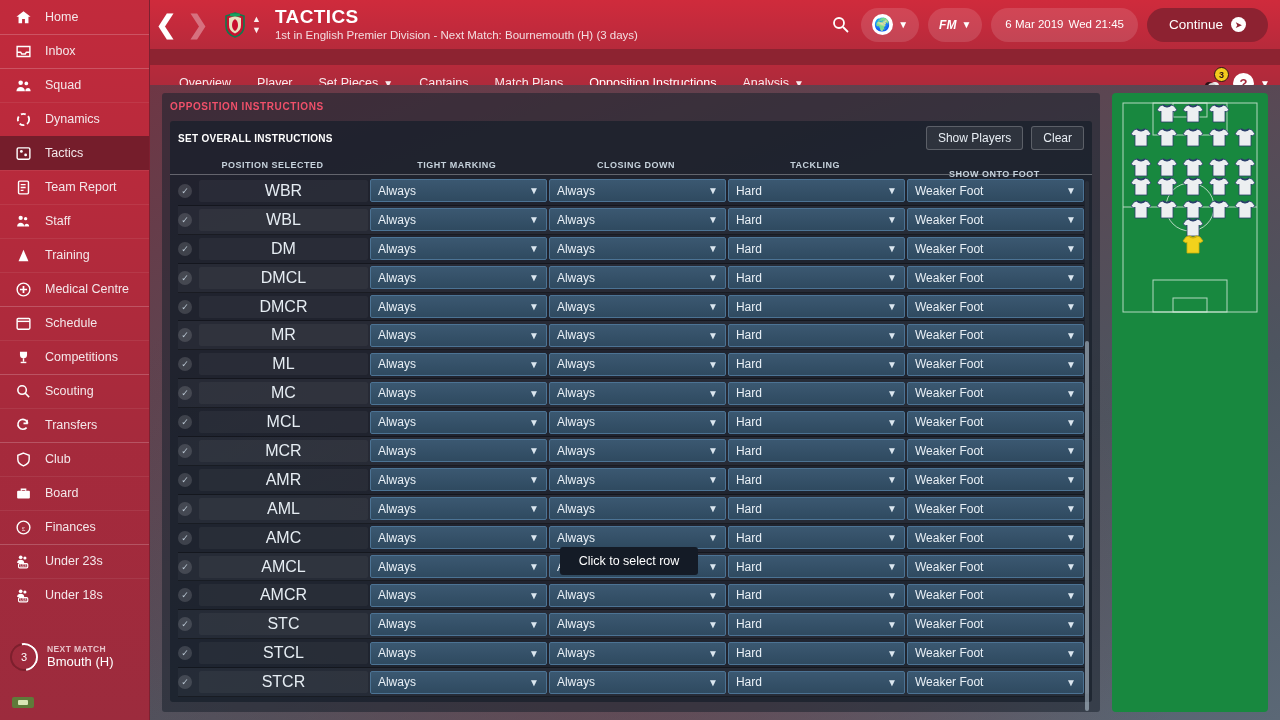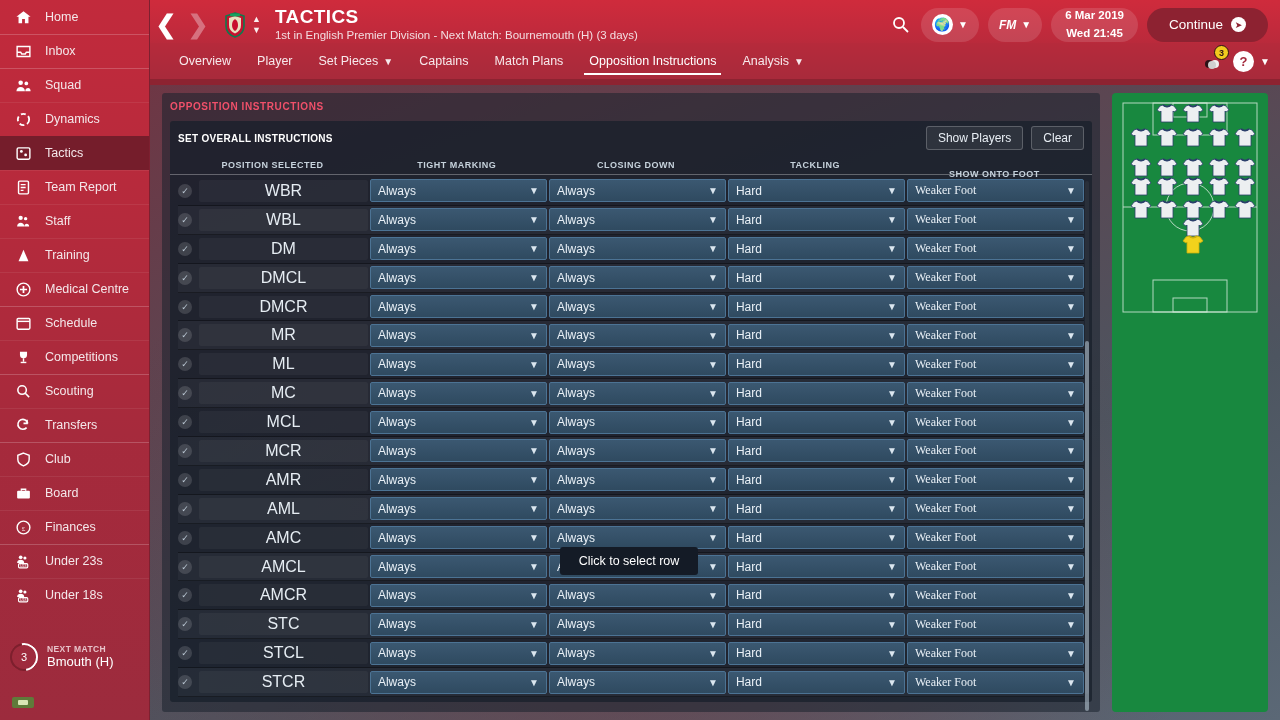--- a/index.html
+++ b/index.html
@@ -76,36 +76,36 @@
   .title-wrap { line-height:1.15; }
   .title-main { font-size:19px; font-weight:bold; color:#fff; letter-spacing:.4px; }
   .title-sub { font-size:11.5px; color:#f3dde1; margin-top:1px; }
 
   .hdr-right { margin-left:auto; display:flex; align-items:center; padding-right:12px; gap:9px;}
   .pill {
     background:rgba(255,255,255,0.13); border-radius:17px; height:34px;
     display:flex; align-items:center; justify-content:center; color:#fff;
     padding:0 11px; font-size:12px; gap:5px;
   }
-  .pill.date { flex-direction:column; line-height:1.15; padding:0 14px; font-size:11.5px; font-weight:bold;}
+  .pill.date { flex-direction:row; line-height:1.15; padding:0 14px; font-size:11.5px; font-weight:normal;}
   .pill.cont { background:#8d2231; padding:0 22px; font-size:13.5px; gap:8px; }
   .globe {
     width:21px;height:21px;border-radius:50%;background:#fff;color:#c42b3c;
     display:flex;align-items:center;justify-content:center;font-size:13px;
   }
   .srch { color:#fff; font-size:17px; margin-right:3px; }
   .chev { font-size:10px; }
   .circ-arrow{
     width:15px;height:15px;border-radius:50%;background:#fff;color:#8d2231;
     display:flex;align-items:center;justify-content:center;font-size:9px;
   }
 
   
   .tabbar {
-    position:absolute; left:150px; top:43px; width:1130px; height:36px;
+    position:absolute; left:150px; top:65px; width:1130px; height:36px;
     background:linear-gradient(180deg,#b62a3b 0%, #a82a3b 100%);
     display:flex; align-items:center; padding-left:16px;
   }
   .tab {
     color:#f7e9ec; font-size:12.5px; padding:0 13px; height:36px;
     display:flex; align-items:center; gap:5px; position:relative; white-space:nowrap;
   }
   .tab.sel { color:#ffffff; }
   .tab.sel::after{
     content:""; position:absolute; left:8px; right:8px; bottom:4px; height:2px; background:#fff;
@@ -187,21 +187,21 @@
     border-radius:2px; color:#e6edf3; font-size:16px;
     display:flex; align-items:center; justify-content:center;
   }
   .dd {
     height:23px; background:linear-gradient(180deg,#3b5871 0%, #2f4a60 100%);
     border:1px solid #4c7394; border-radius:2px;
     display:flex; align-items:center; padding:0 7px; color:#e9f0f6; font-size:12px;
   }
   .dd .v { flex:1; }
   .dd .cv { font-size:10px; color:#dbe6ef; }
-  .w-tm { width:180px; } .w-cd { width:180px; } .w-tk { width:180px; } .w-sf { width:180px;font-family:Liberation Serif, serif; }
+  .w-tm { width:180px; } .w-cd { width:180px; } .w-tk { width:180px; } .w-sf { width:180px; }
 
   .scrollbar {
     position:absolute; right:3px; top:60px; width:4px; bottom:8px;
     background:rgba(255,255,255,0.05); border-radius:2px;
   }
   .scroll-thumb {
     position:absolute; left:0; width:4px; top:160px; height:370px;
     background:rgba(190,205,218,0.55); border-radius:2px;
   }
 

